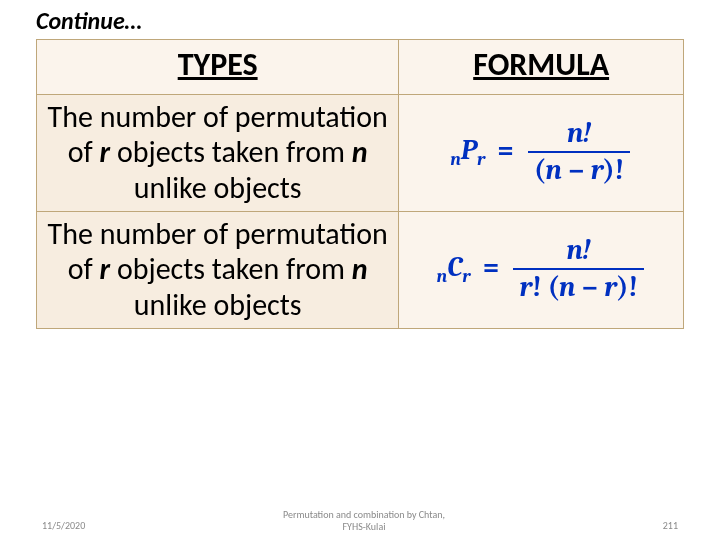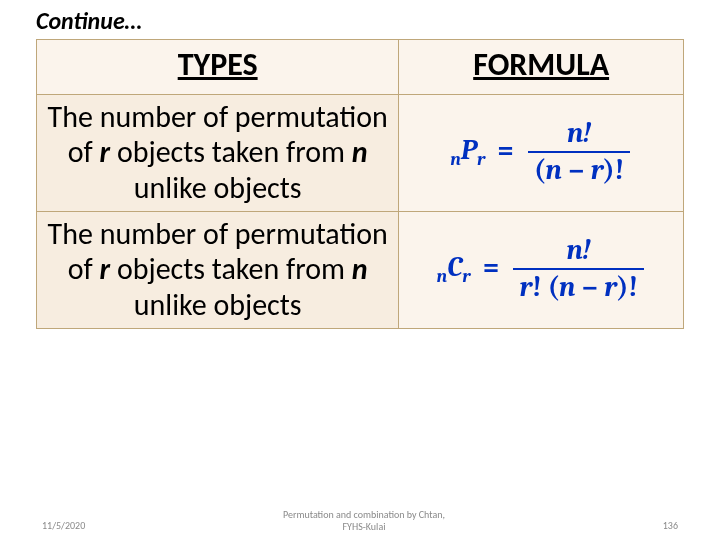--- a/index.html
+++ b/index.html
@@ -167,16 +167,16 @@
     </tr>
   </tbody>
     </table>
 
   <div class="footer">
     <div class="date">11/5/2020</div>
     <div class="center">
       <span>Permutation and combination by Chtan,</span><br>
       <span>FYHS-Kulai</span>
     </div>
-    <div class="page">136</div>
+    <div class="page">211</div>
   </div>
 
 </div>
 
 </body></html>

